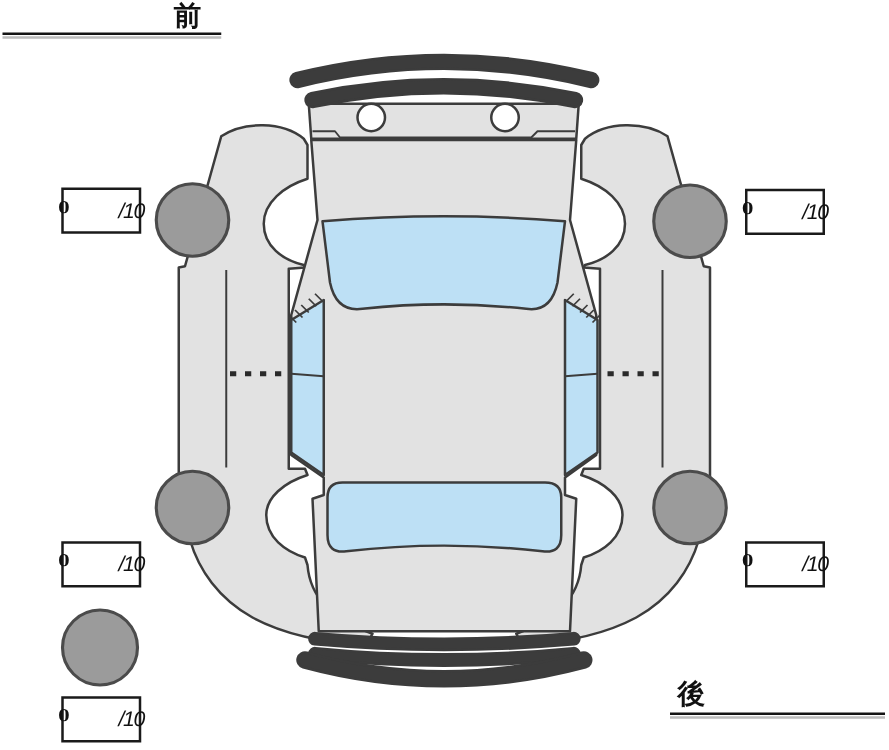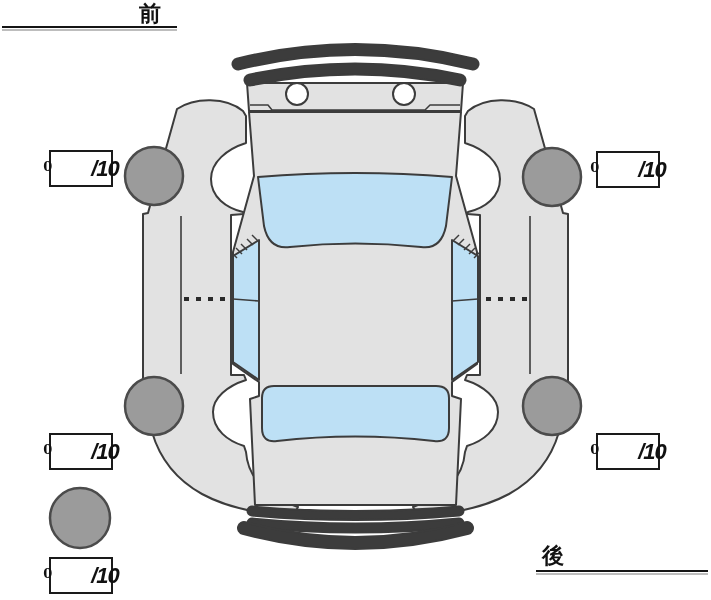--- a/index.html
+++ b/index.html
@@ -15,21 +15,21 @@
   .rear-label{left:542px;top:545px;}
   .rule{position:absolute;height:2px;background:#151515;box-shadow:0 3px 0 0 #bdbdbd;}
   .front-rule{left:2px;top:26px;width:175px;}
   .rear-rule{left:536px;top:570px;width:172px;}
   .score-box{
     position:absolute;width:60px;height:33px;background:#ffffff;
     border:2px solid #1a1a1a;display:flex;align-items:center;justify-content:center;
     gap:7px;color:#111;
   }
   .score-box .n{font-size:13px;font-weight:bold;transform:translateY(-2px);font-family:"DejaVu Serif", serif;}
-  .score-box .d{font-size:22px;font-weight:bold;letter-spacing:-1px;font-style:italic;margin-left:32px;}
+  .score-box .d{font-size:17px;font-weight:normal;letter-spacing:-1px;font-style:italic;margin-left:32px;}
   .pos-fl{left:49px;top:150px;}
   .pos-fr{left:596px;top:151px;}
   .pos-rl{left:49px;top:433px;}
   .pos-rr{left:596px;top:433px;}
   .pos-sp{left:49px;top:557px;}
   svg{position:absolute;left:0;top:0;}
   .outl{stroke:#3c3c3c;stroke-width:2;stroke-linejoin:round;}
   .dk{fill:none;stroke:#3c3c3c;stroke-linecap:round;}
   .thin{fill:none;stroke:#3c3c3c;stroke-width:1.5;stroke-linejoin:round;}
   .hatch line{stroke:#3c3c3c;stroke-width:1.4;}

